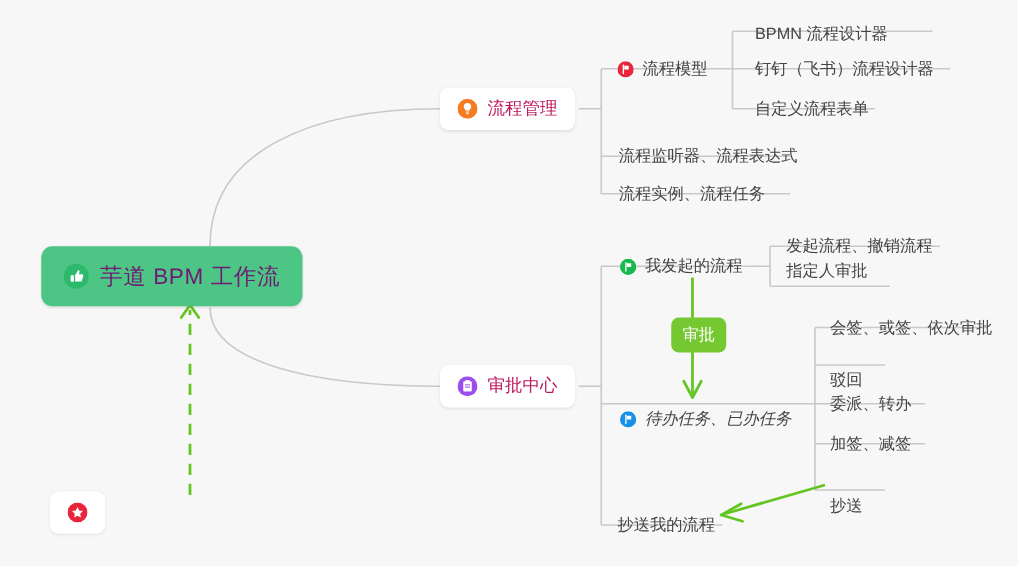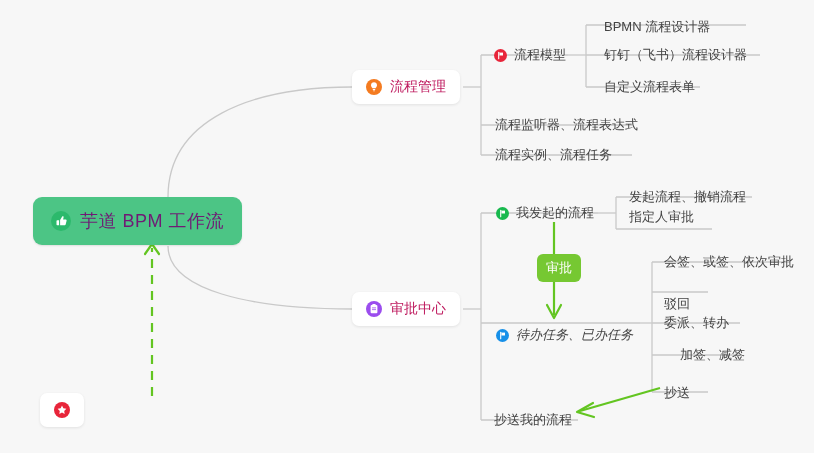--- a/index.html
+++ b/index.html
@@ -272,25 +272,25 @@
   </div>
 
   <div class="text-node" style="left:660px; top:293px;">
     <span class="tlabel">驳回</span>
   </div>
 
   <div class="text-node" style="left:660px; top:312px;">
     <span class="tlabel">委派、转办</span>
   </div>
 
-  <div class="text-node" style="left:660px; top:344px;margin-left:16px;">
+  <div class="text-node" style="left:660px; top:344px;">
     <span class="tlabel">加签、减签</span>
   </div>
 
-  <div class="text-node" style="left:660px; top:382px;">
+  <div class="text-node" style="left:660px; top:394px;">
     <span class="tlabel">抄送</span>
   </div>
 
   <div class="text-node" style="left:490px; top:409px;">
     <span class="tlabel">抄送我的流程</span>
   </div>
 
   <div class="card-node" style="left:40px; top:393px;">
     <span class="ico ico-16">
       <svg viewBox="0 0 16 16" width="16" height="16">

